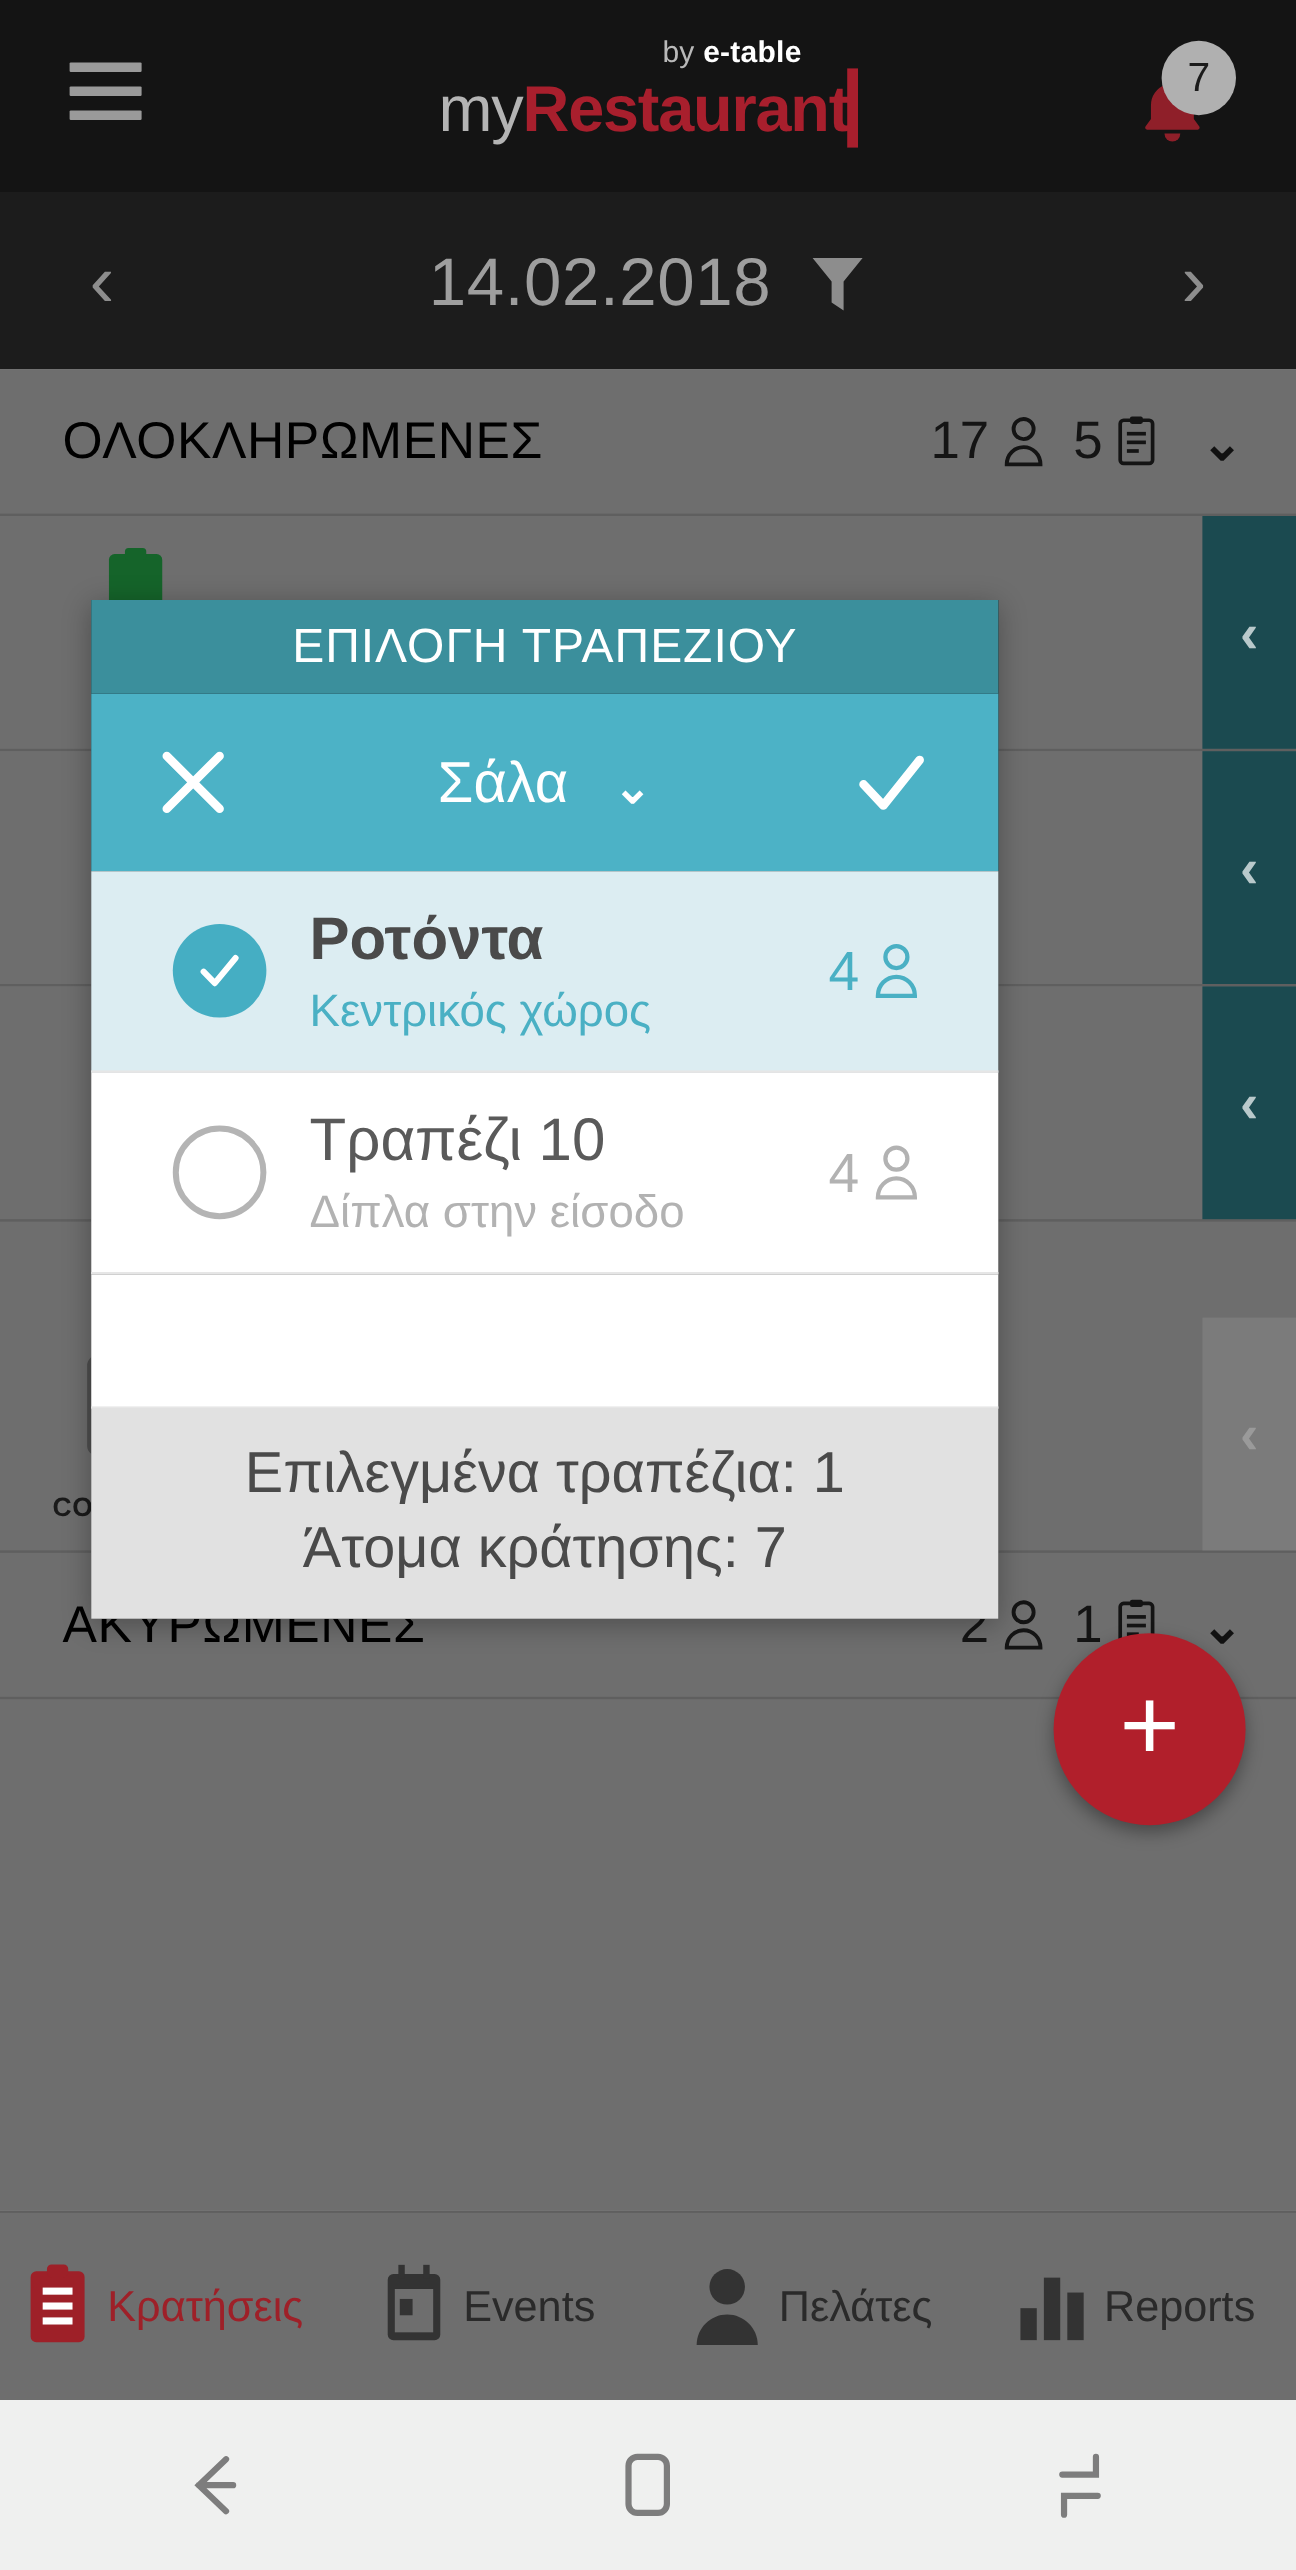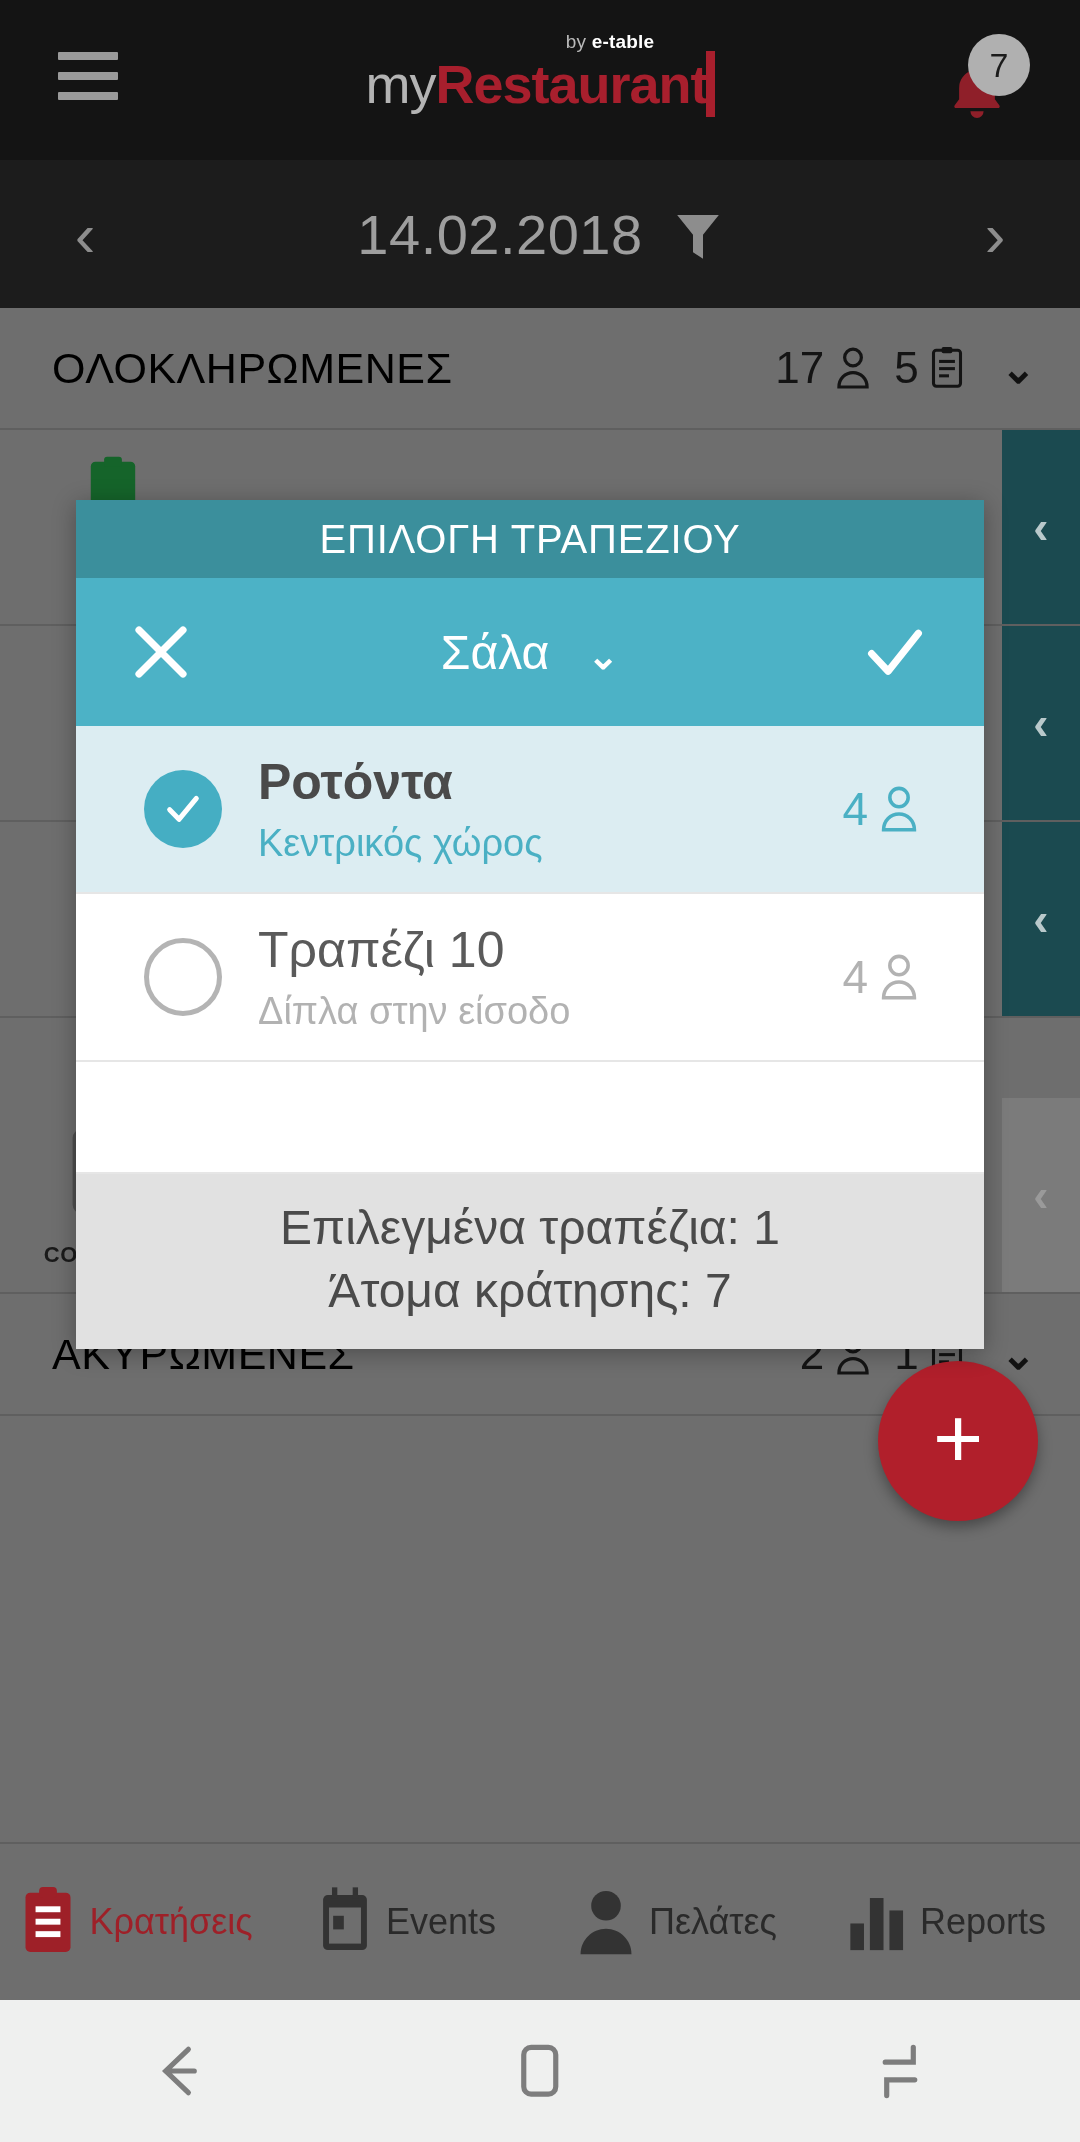--- a/index.html
+++ b/index.html
@@ -20,21 +20,21 @@
     position:absolute; left:58px; top:52px; width:60px; height:48px;
     display:flex; flex-direction:column; justify-content:space-between;
   }
   .hamburger span { display:block; height:8px; background:#9a9a9a; border-radius:1px; }
 
   .brand {
     position:absolute; left:0; top:30px; width:1080px; text-align:center;
     line-height:1;
   }
   .brand-sub {
-    font-size:19px; color:#b9b9b9; font-weight:400; letter-spacing:.2px;
+    font-size:25px; color:#b9b9b9; font-weight:400; letter-spacing:.2px;
     padding-left:140px; position:relative; top:2px;
   }
   .brand-sub b { color:#ffffff; font-weight:700; }
   .brand-main {
     font-size:54px; font-weight:400; letter-spacing:-1px; margin-top:2px;
   }
   .brand-my { color:#b4b4b4; }
   .brand-rest { color:#a81f2d; font-weight:700; }
   .brand-bar {
     display:inline-block; width:9px; height:66px; background:#a81f2d;
@@ -124,21 +124,21 @@
 
   
   .navbar {
     position:absolute; left:0; top:2000px; width:1080px; height:142px;
     background:#eff0ef; display:flex; align-items:center;
   }
   .navbtn { flex:1; display:flex; align-items:center; justify-content:center; }
 
   
   .modal {
-    position:absolute; left:76px; top:500px; width:908px;
+    position:absolute; left:76px; top:500px; width:756px;
     background:#000000; box-shadow:0 4px 22px rgba(0,0,0,.30);
   }
   .modal-title {
     height:78px; background:#3b8f9c; color:#fff;
     display:flex; align-items:center; justify-content:center;
     font-size:40px; letter-spacing:.8px;
   }
   .modal-toolbar {
     height:148px; background:#4cb2c6; position:relative;
     display:flex; align-items:center;

